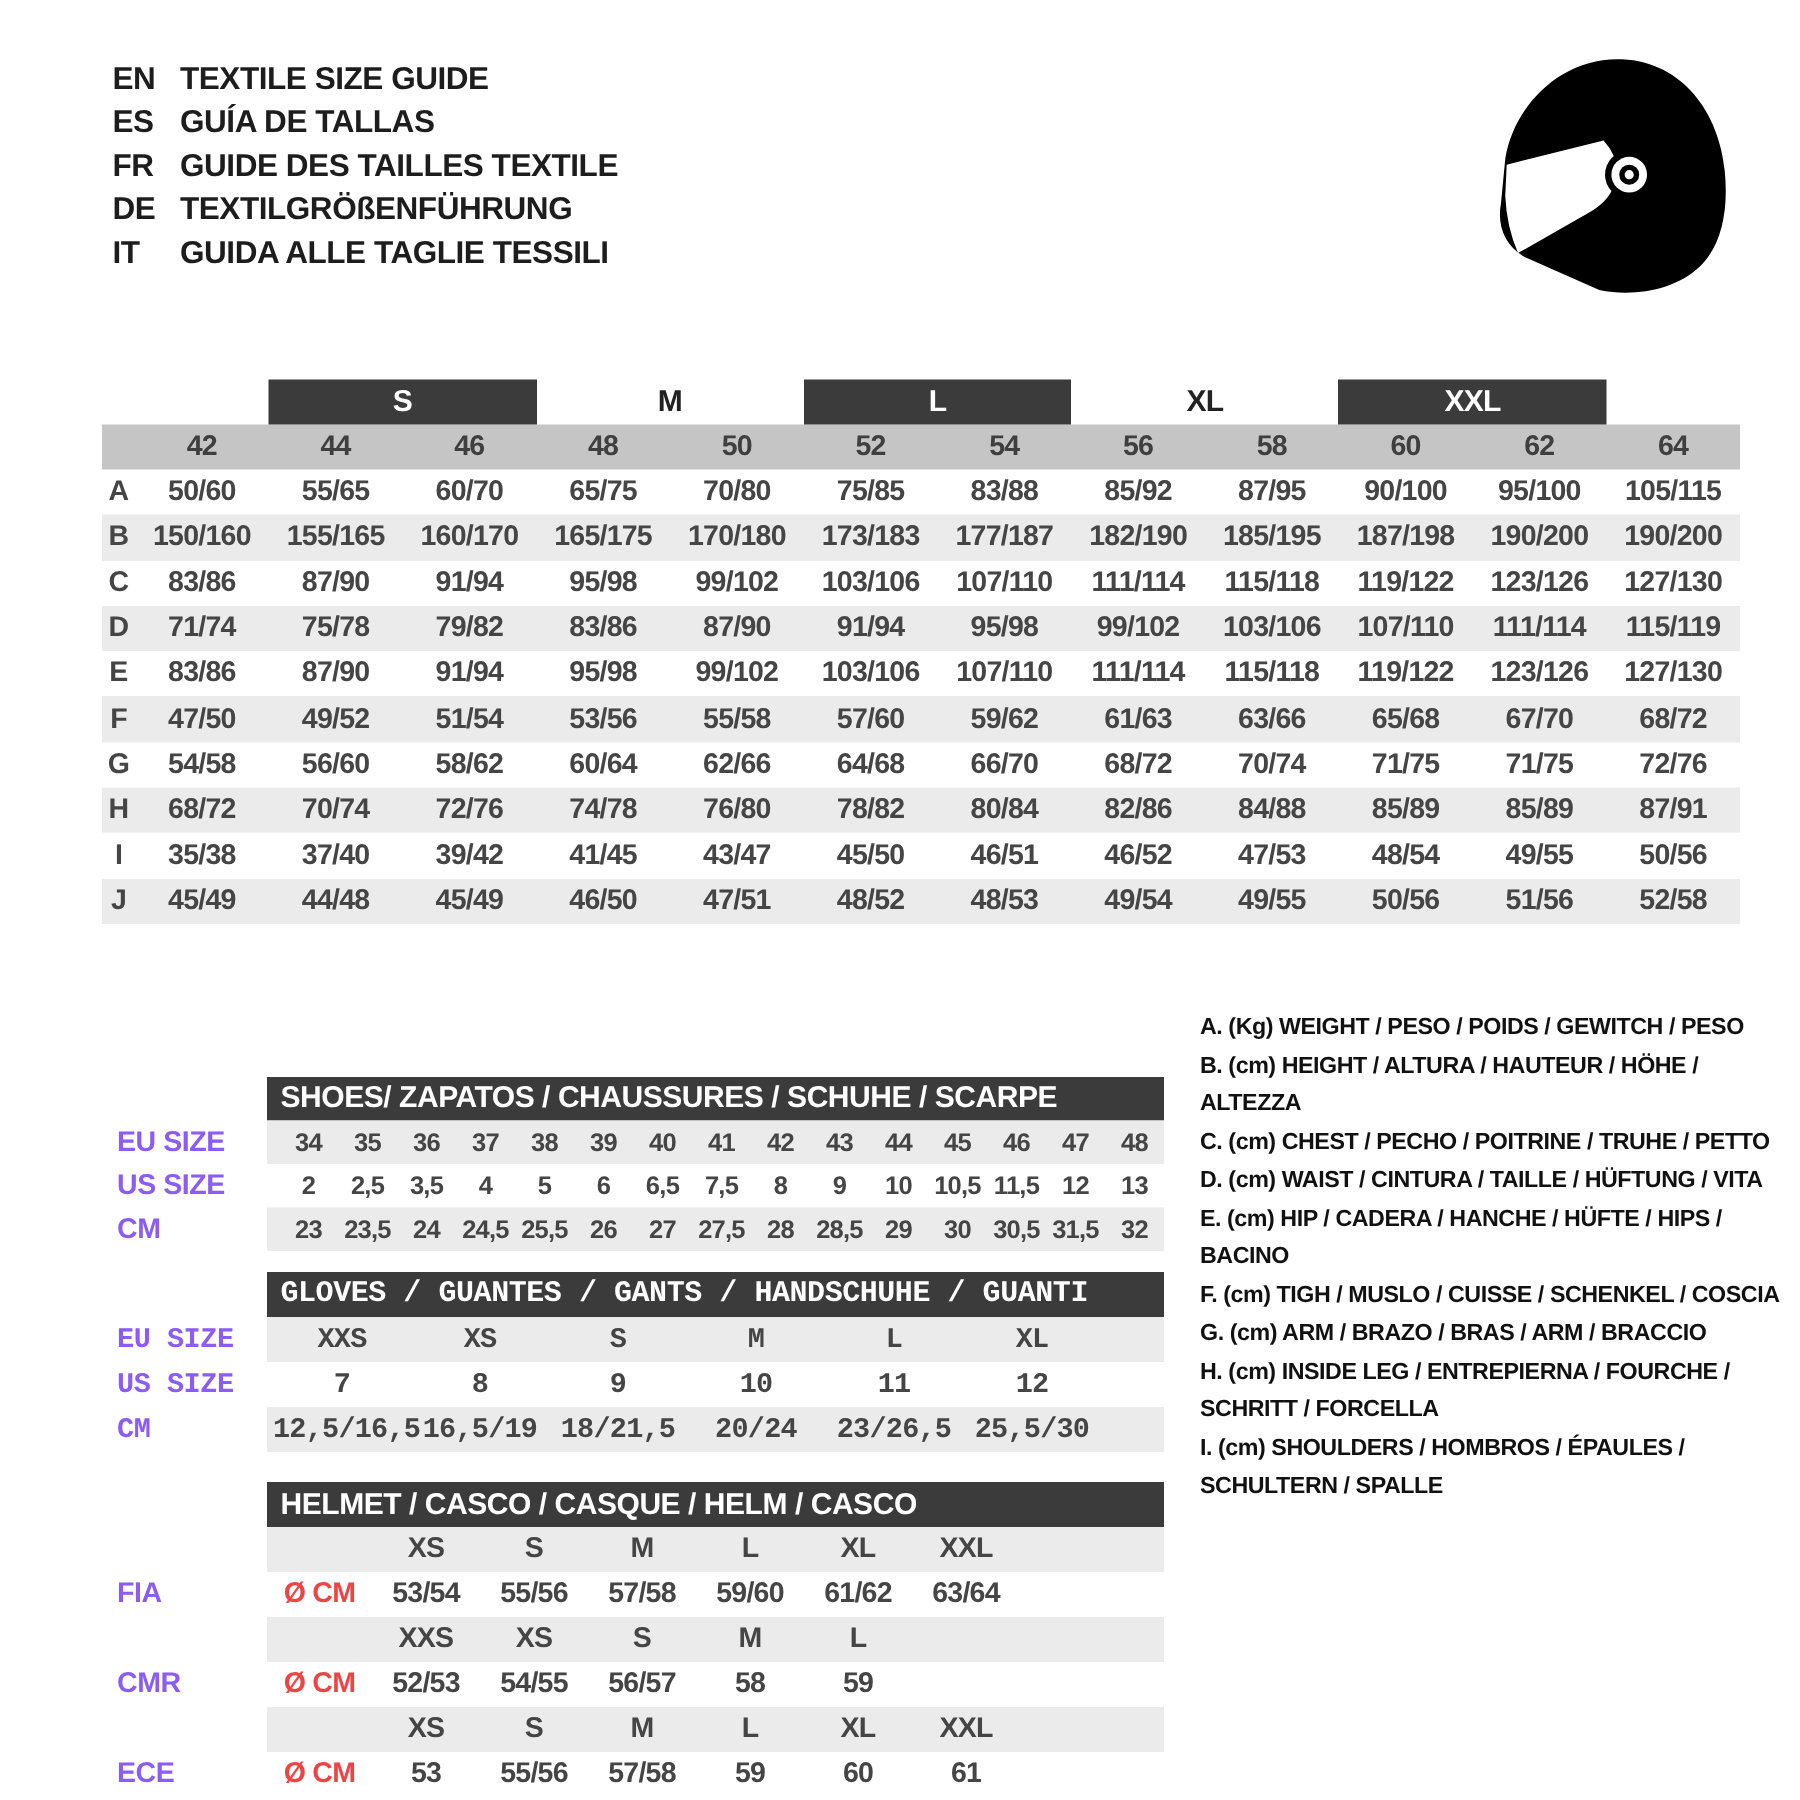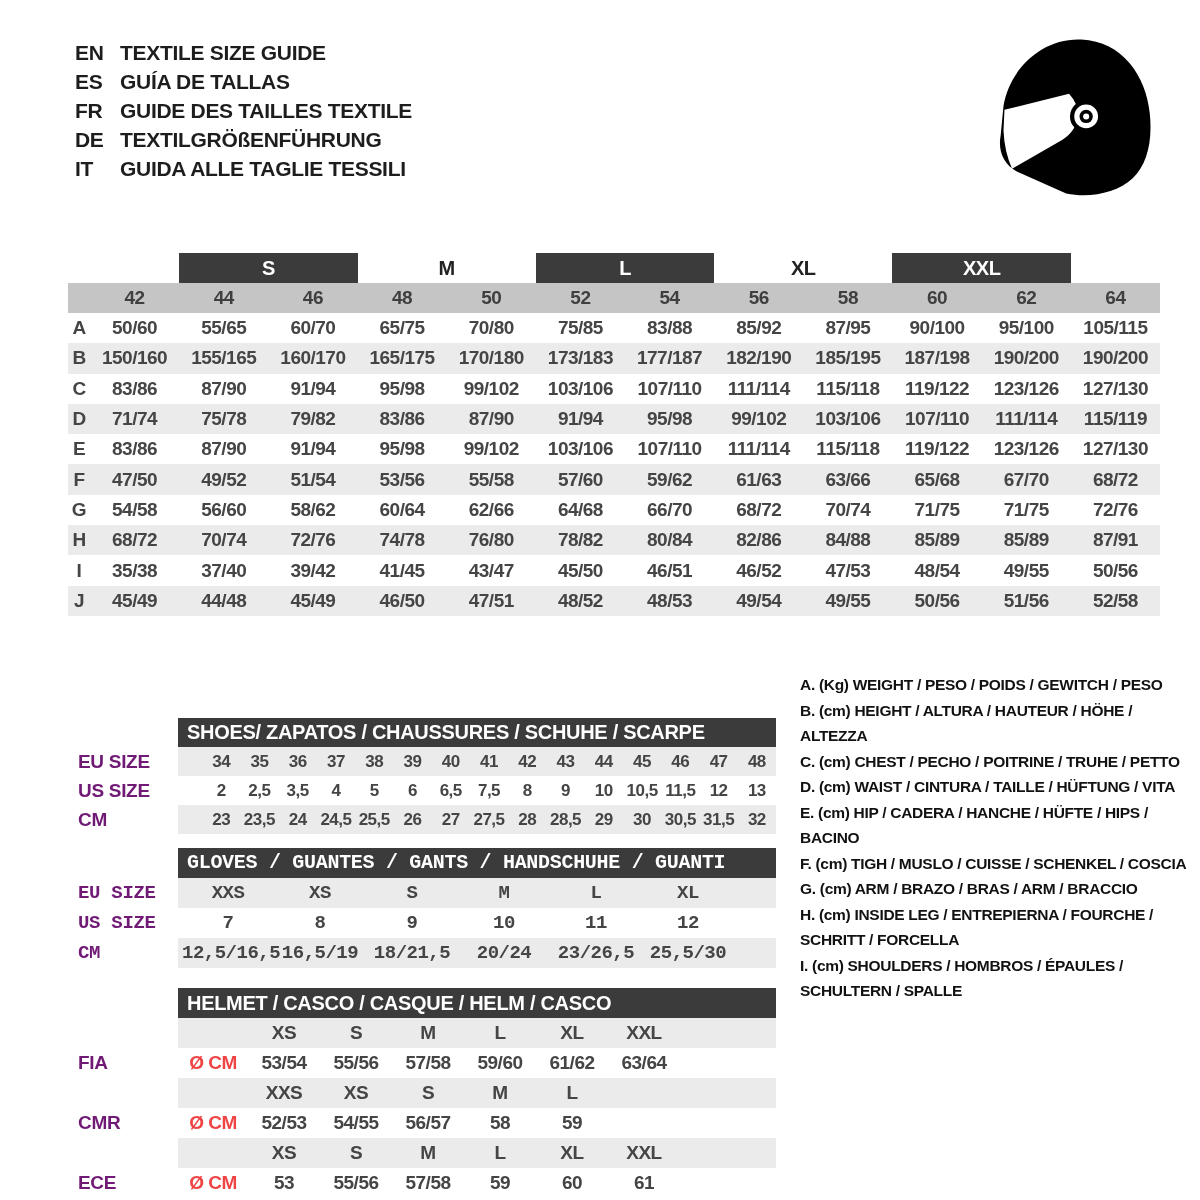--- a/index.html
+++ b/index.html
@@ -33,23 +33,23 @@
   .section{position:absolute;left:68px;width:708px;}
   .sec-shoes{top:678px;}
   .sec-gloves{top:808px;font-family:Liberation Mono, monospace;}
   .sec-helmet{top:948px;}
   .bar{margin-left:110px;height:29px;line-height:29px;background:#3b3b3b;color:#fff;
        font-size:20px;padding-left:9px;letter-spacing:-0.3px;box-sizing:border-box;margin-top:40px;}
   .sec-gloves .bar,.sec-helmet .bar{height:30px;line-height:30px;}
   .srow{display:flex;height:29px;align-items:center;}
   .sec-gloves .srow,.sec-helmet .srow{height:30px;}
   .slabel{width:110px;padding-left:10px;box-sizing:border-box;font-size:19px;
-          letter-spacing:-0.3px;color:#701a75;}
+          letter-spacing:-0.3px;color:#8b5cf6;}
   .sband{flex:1;height:100%;display:grid;align-items:center;}
-  .sec-shoes .sband{grid-template-columns:repeat(15,1fr);padding-left:24px;box-sizing:border-box;}
+  .sec-shoes .sband{grid-template-columns:repeat(15,1fr);padding-left:8px;box-sizing:border-box;}
   .sec-gloves .sband{grid-template-columns:repeat(6,92px);padding-left:4px;box-sizing:border-box;}
   .sec-helmet .sband{grid-template-columns:70px repeat(6,72px);}
   .scell{text-align:center;color:#454545;letter-spacing:-0.5px;font-size:19px;}
   .sec-shoes .scell{font-size:17px;}
   .hunit{text-align:center;color:#ef4444;font-size:19px;letter-spacing:-0.5px;}
   .sec-shoes .srow:nth-child(odd) .sband,
   .sec-gloves .srow:nth-child(odd) .sband,
   .striped{background:#ebebeb;}
 
   

